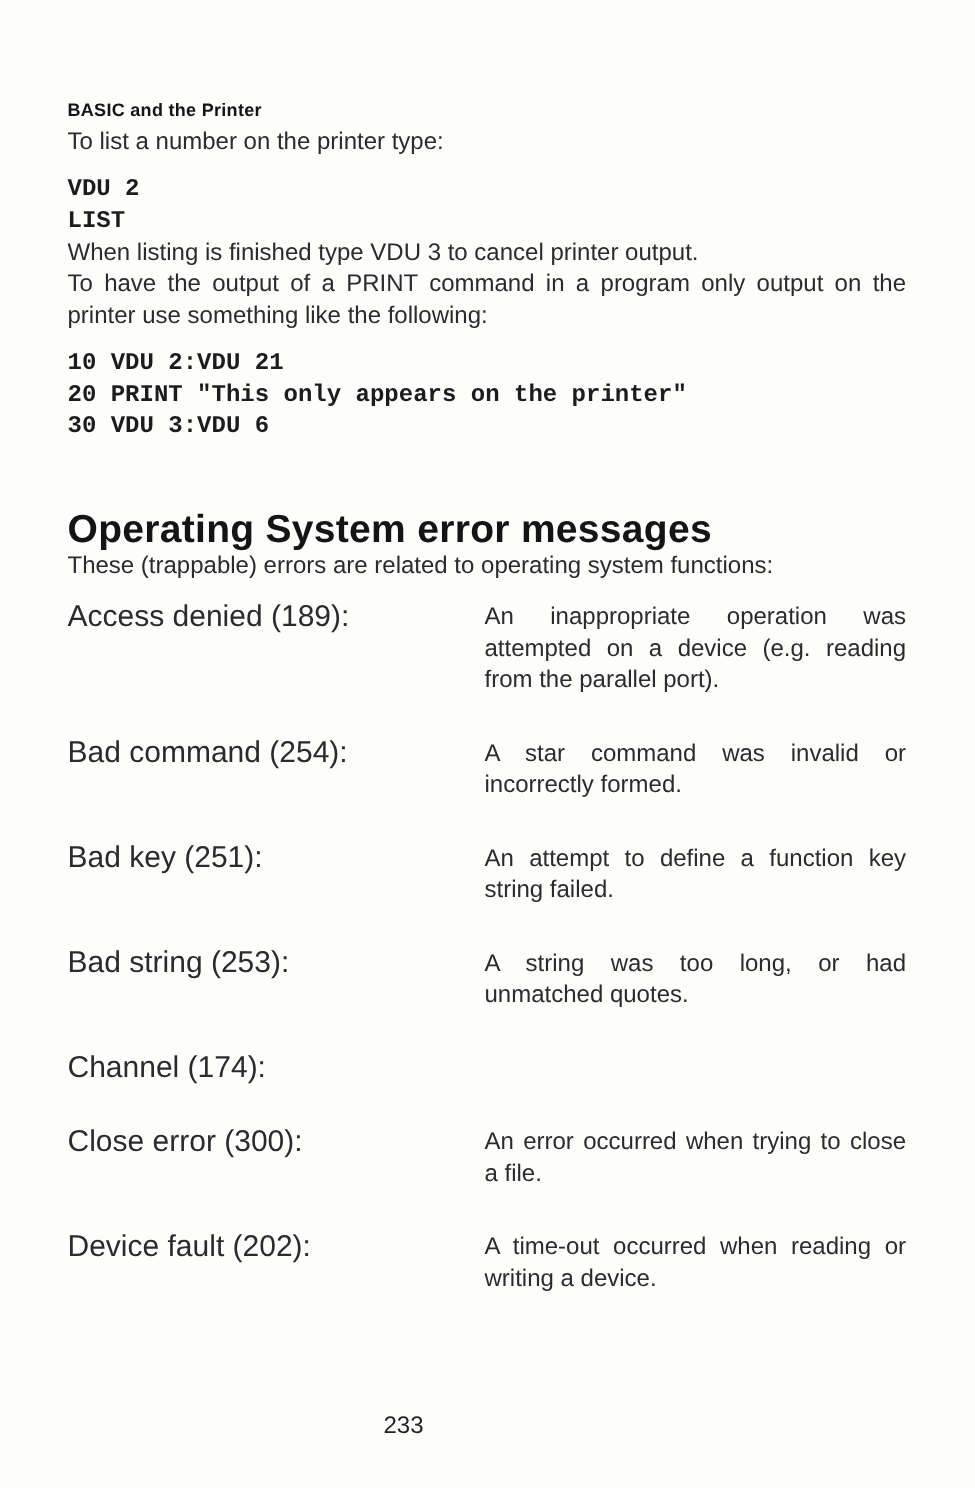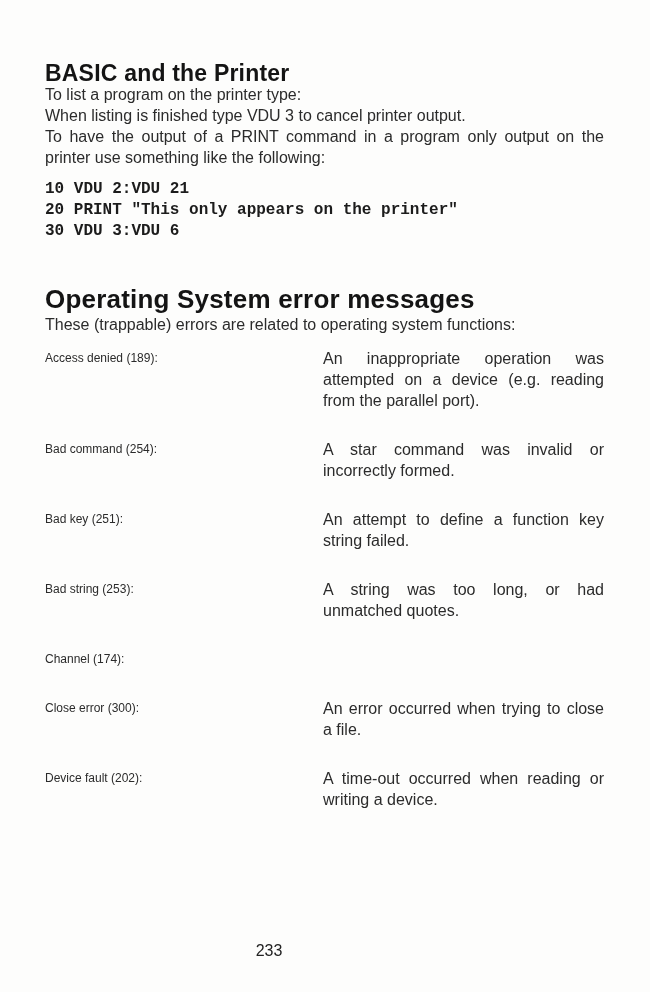--- a/index.html
+++ b/index.html
@@ -12,21 +12,21 @@
     width: 650px;
     height: 992px;
     background: #fdfdfc;
     overflow: hidden;
     font-family: "Liberation Sans", sans-serif;
     color: #2b2b2b;
     box-sizing: border-box;
     padding: 0 46px 0 45px;
   }
   .h-small {
-    font-size: 23px;
+    font-size: 12px;
     line-height: 22px;
     font-weight: bold;
     color: #141414;
     margin: 62px 0 0 0;
     letter-spacing: 0.2px;
   }
   .h-large {
     font-size: 26px;
     line-height: 30px;
     font-weight: bold;
@@ -59,21 +59,21 @@
   }
   .error-row {
     display: grid;
     grid-template-columns: 278px 281px;
     margin-top: 28px;
   }
   .error-row:first-child {
     margin-top: 0;
   }
   .error-term {
-    font-size: 12px;
+    font-size: 20px;
     line-height: 21px;
     color: #2b2b2b;
   }
   .error-desc {
     font-size: 16px;
     line-height: 21px;
     color: #2b2b2b;
     text-align: justify;
   }
   .page-number {
@@ -87,22 +87,26 @@
     color: #222222;
   }
 </style>
 </head>
 <body>
 
 <div class="page">
 
   <h2 class="h-small">BASIC and the Printer</h2>
 
-  <p class="body mt12">To list a program on the printer type:</p>
+  <p class="body mt12">To list a number on the printer type:</p>
 
+  <div class="code">
+    <div class="line">VDU 2</div>
+    <div class="line">LIST</div>
+  </div>
 
   <p class="body mt9">When listing is finished type VDU 3 to cancel printer output.</p>
 
   <p class="body mt17 justify">To have the output of a PRINT command in a program only output on the printer use something like the following:</p>
 
   <div class="code">
     <div class="line">10 VDU 2:VDU 21</div>
     <div class="line">20 PRINT "This only appears on the printer"</div>
     <div class="line">30 VDU 3:VDU 6</div>
   </div>

